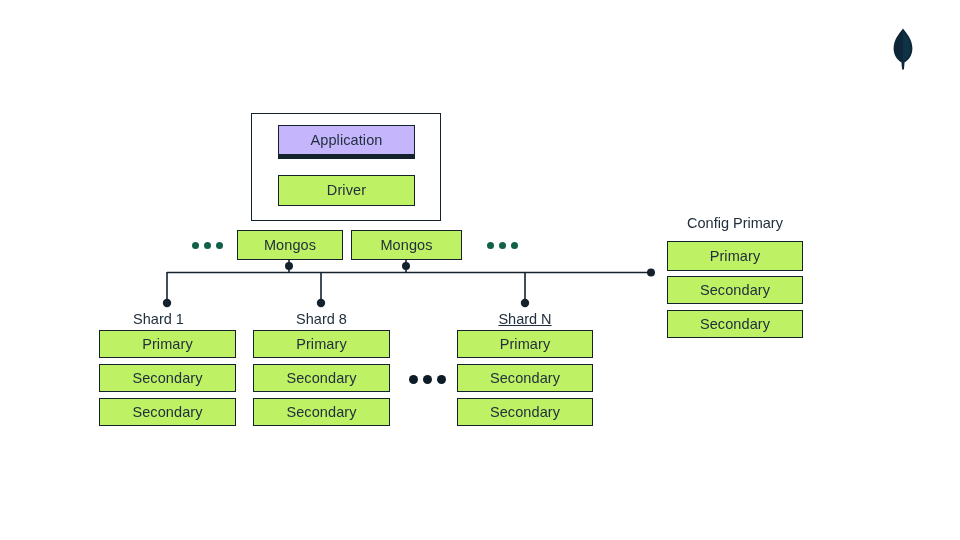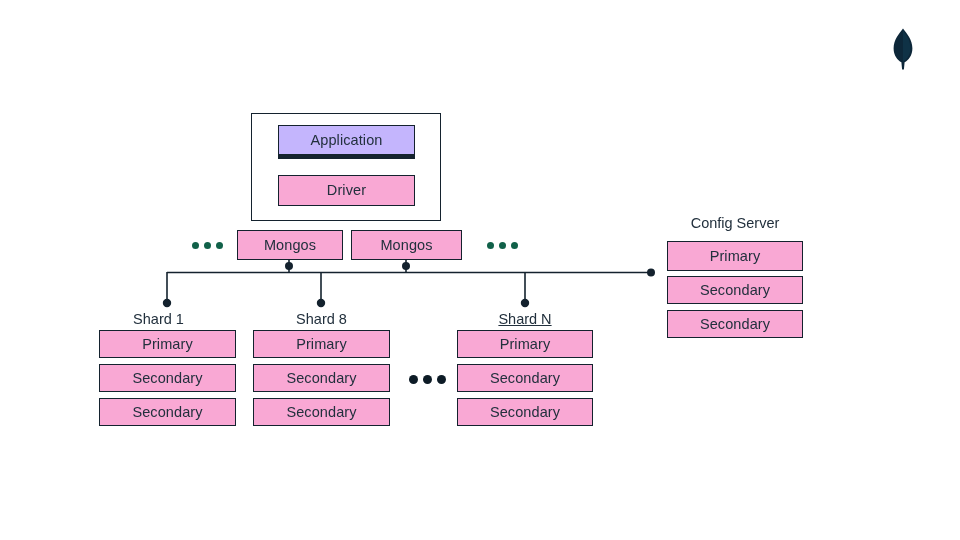--- a/index.html
+++ b/index.html
@@ -30,21 +30,21 @@
     width: 960px;
     height: 540px;
     pointer-events: none;
   }
 
   
   .node {
     position: absolute;
     box-sizing: border-box;
     border: 1.6px solid #14222e;
-    background: #f9a8d4;
+    background: #bef264;
     display: flex;
     align-items: center;
     justify-content: center;
     font-size: 14.5px;
     line-height: 1;
     color: #22303d;
     letter-spacing: 0.1px;
     white-space: nowrap;
   }
 
@@ -194,21 +194,21 @@
   <div class="node" style="left:457px; top:330px; width:136px; height:28px;">
     <span>Primary</span>
   </div>
   <div class="node" style="left:457px; top:364px; width:136px; height:28px;">
     <span>Secondary</span>
   </div>
   <div class="node" style="left:457px; top:398px; width:136px; height:28px;">
     <span>Secondary</span>
   </div>
 
-  <div class="label" style="left:667px; top:216px; width:136px;">Config Server</div>
+  <div class="label" style="left:667px; top:216px; width:136px;">Config Primary</div>
   <div class="node" style="left:667px; top:241px; width:136px; height:30px;">
     <span>Primary</span>
   </div>
   <div class="node" style="left:667px; top:276px; width:136px; height:28px;">
     <span>Secondary</span>
   </div>
   <div class="node" style="left:667px; top:310px; width:136px; height:28px;">
     <span>Secondary</span>
   </div>
 

